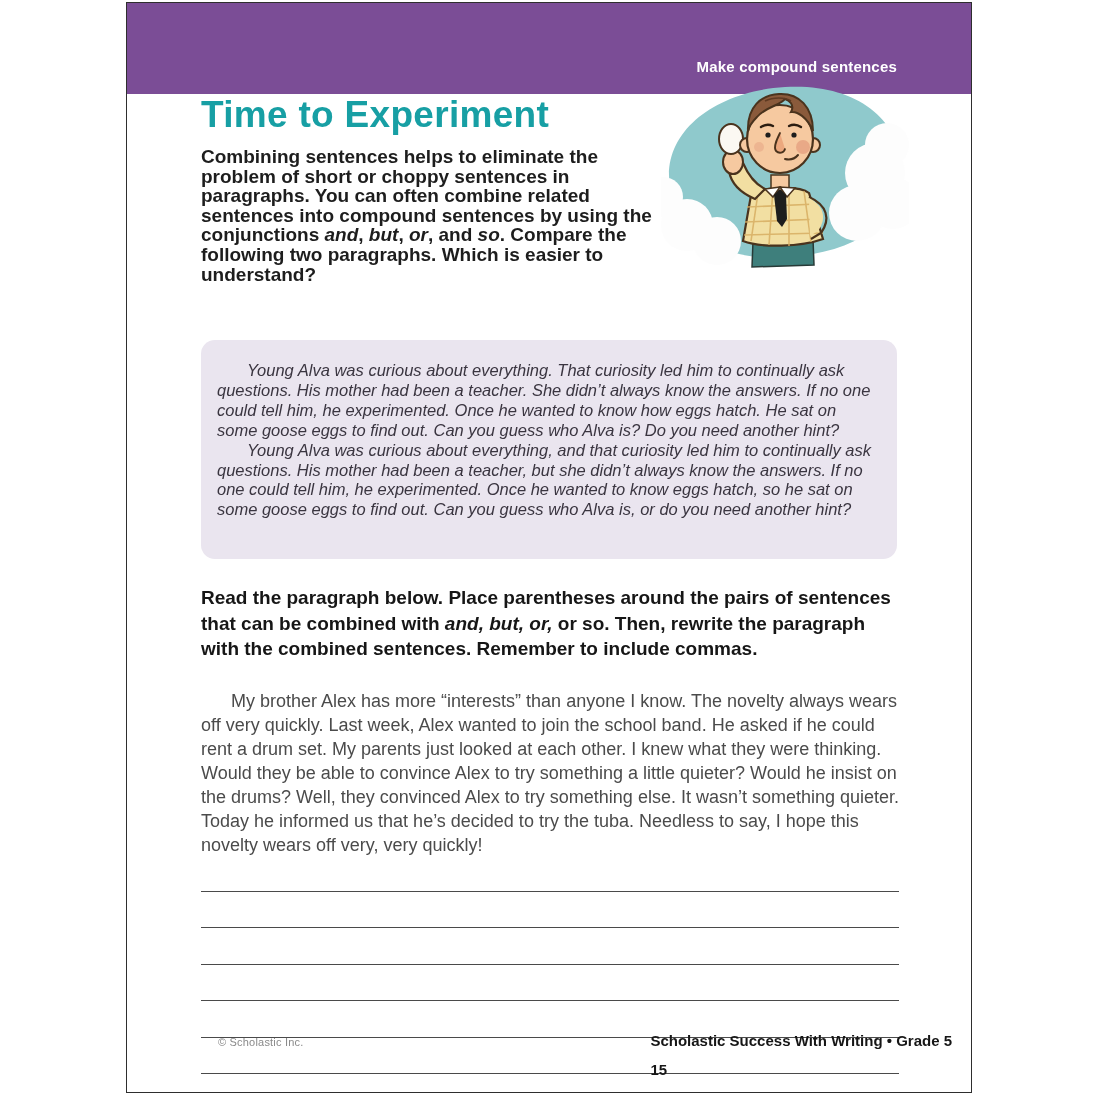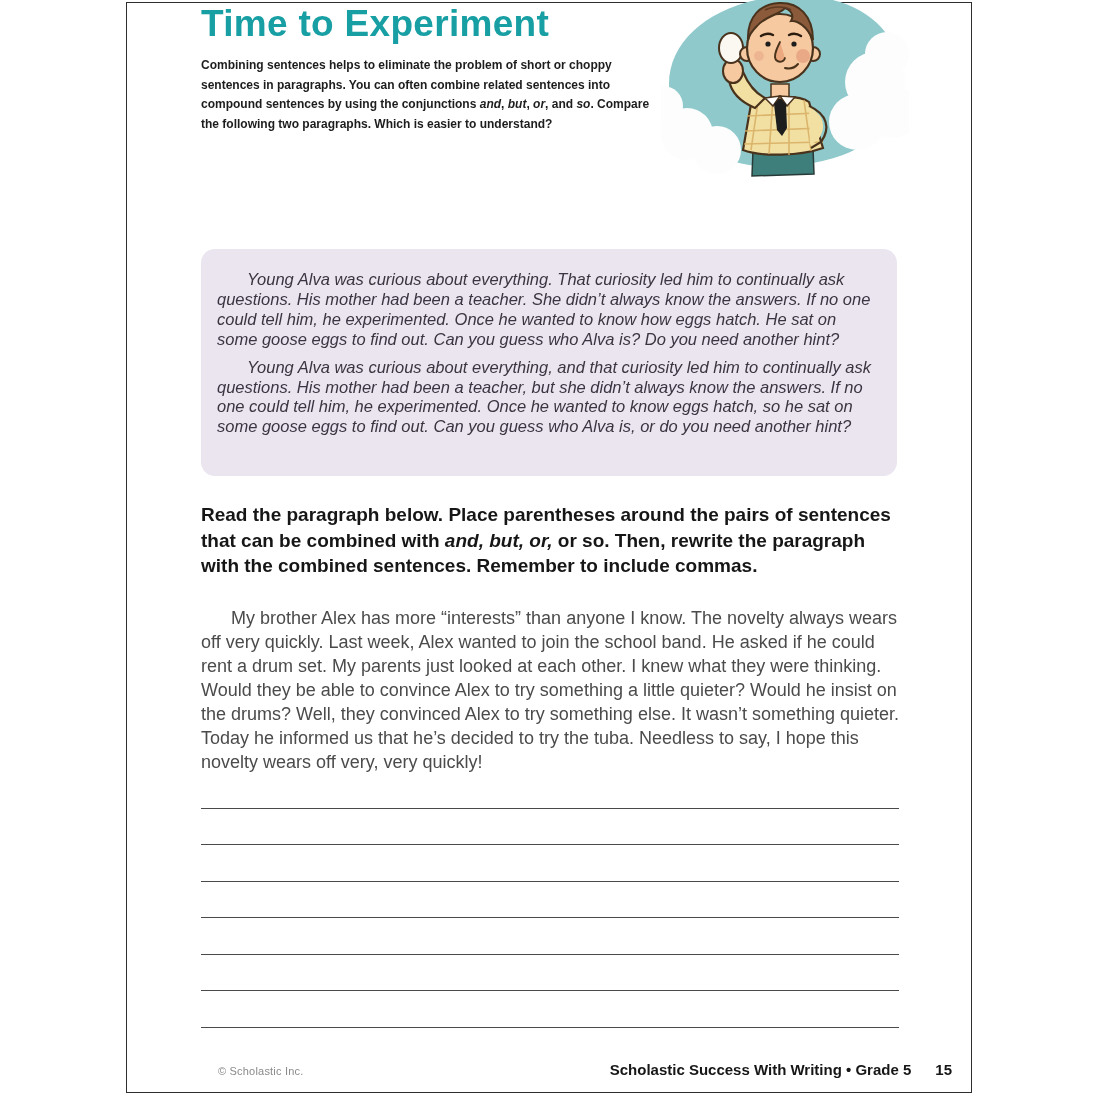--- a/index.html
+++ b/index.html
@@ -27,62 +27,65 @@
   .band-label{
     color:#ffffff;font-weight:bold;font-size:15px;letter-spacing:.2px;
   }
   .content{padding:0 74px;position:relative;}
   .page-title{
     font-size:37px;font-weight:800;color:var(--teal);
     letter-spacing:.3px;
   }
   .intro-row{position:relative;min-height:175px;}
   .intro-text{
-    margin-top:11px;width:452px;font-size:12px;font-weight:bold;
+    margin-top:11px;width:452px;font-size:19px;font-weight:bold;
     line-height:19.6px;color:var(--ink);
   }
   .illustration{
     position:absolute;top:-72px;right:-12px;width:248px;height:196px;
   }
   .example-box{
     margin-top:18px;background:var(--lavender);border-radius:14px;
     padding:21px 18px 39px 16px;
   }
   .example-box p{
     font-style:italic;font-size:16.5px;line-height:19.9px;color:#3a3540;
     text-indent:30px;
   }
-  .example-box p + p{margin-top:8px;}
+  .example-box p + p{}
   .instructions{
     margin-top:26px;font-size:19px;font-weight:bold;line-height:25.5px;
     color:#161616;width:690px;
   }
   .exercise{
     margin-top:27px;font-size:18px;line-height:24.1px;color:var(--body-gray);
     text-indent:30px;width:700px;
   }
   .answer-lines{margin-top:-2px;}
   .answer-line{
     height:36.5px;border-bottom:1.6px solid #4a4a4a;width:698px;
   }
   .footer{
     position:absolute;left:16px;bottom:14px;width:100%;
     display:flex;justify-content:space-between;align-items:baseline;
     padding:0 35px 0 75px;
   }
   .copyright{font-size:11px;color:#8a8a8a;letter-spacing:.2px;}
-  .footer-right{display:flex;align-items:baseline;gap:24px;}
+  .footer-right{display:flex;align-items:baseline;gap:12px;flex-direction:column;}
   .series-title{font-size:15px;font-weight:bold;color:#161616;}
-  .page-number{font-size:15px;font-weight:bold;color:#161616;margin-top:48px;}
+  .page-number{font-size:15px;font-weight:bold;color:#161616;}
 </style>
 </head>
 <body>
 
 <div class="page">
 
+  <div class="band">
+    <span class="band-label">Make compound sentences</span>
+  </div>
 
   <div class="content">
 
     <h1 class="page-title">Time to Experiment</h1>
 
     <div class="intro-row">
       <p class="intro-text"><span>Combining sentences helps to eliminate the problem of short or choppy sentences in paragraphs. You can often combine related sentences into compound sentences by using the conjunctions </span><span style="font-style: italic;">and</span><span>, </span><span style="font-style: italic;">but</span><span>, </span><span style="font-style: italic;">or</span><span>, and </span><span style="font-style: italic;">so</span><span>. Compare the following two paragraphs. Which is easier to understand?</span></p>
 
       <div class="illustration">
         <svg viewBox="0 0 248 196" width="248" height="196">

